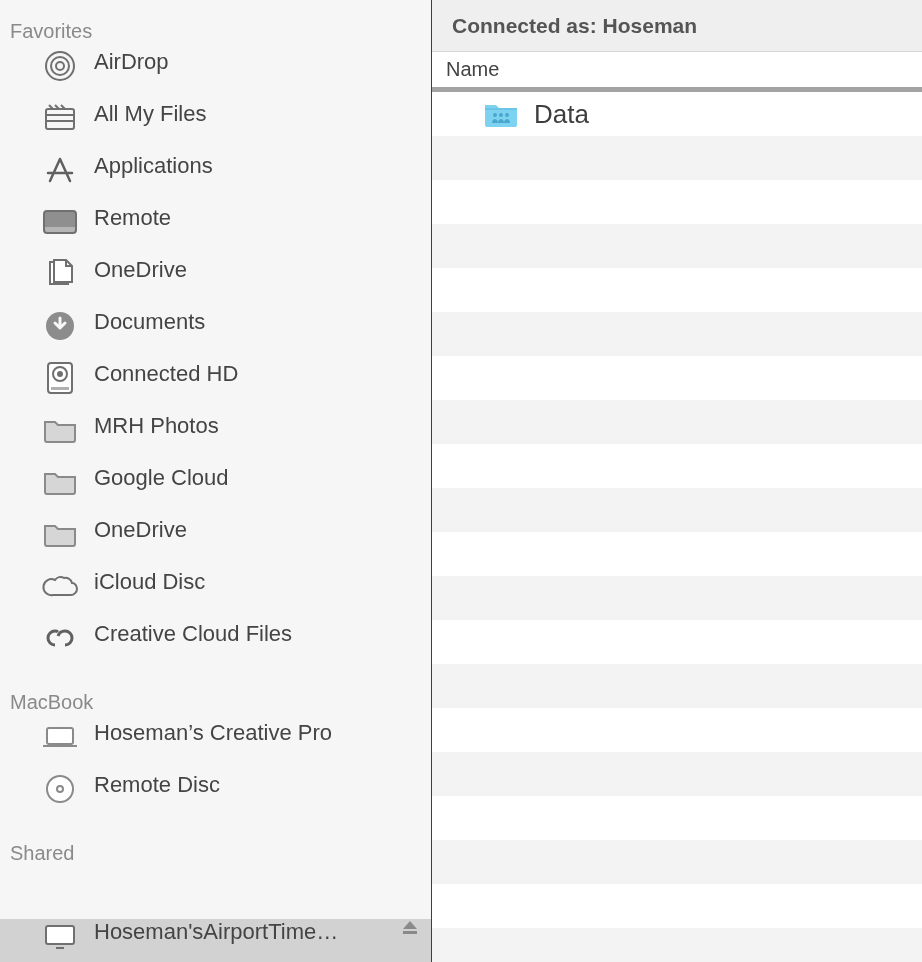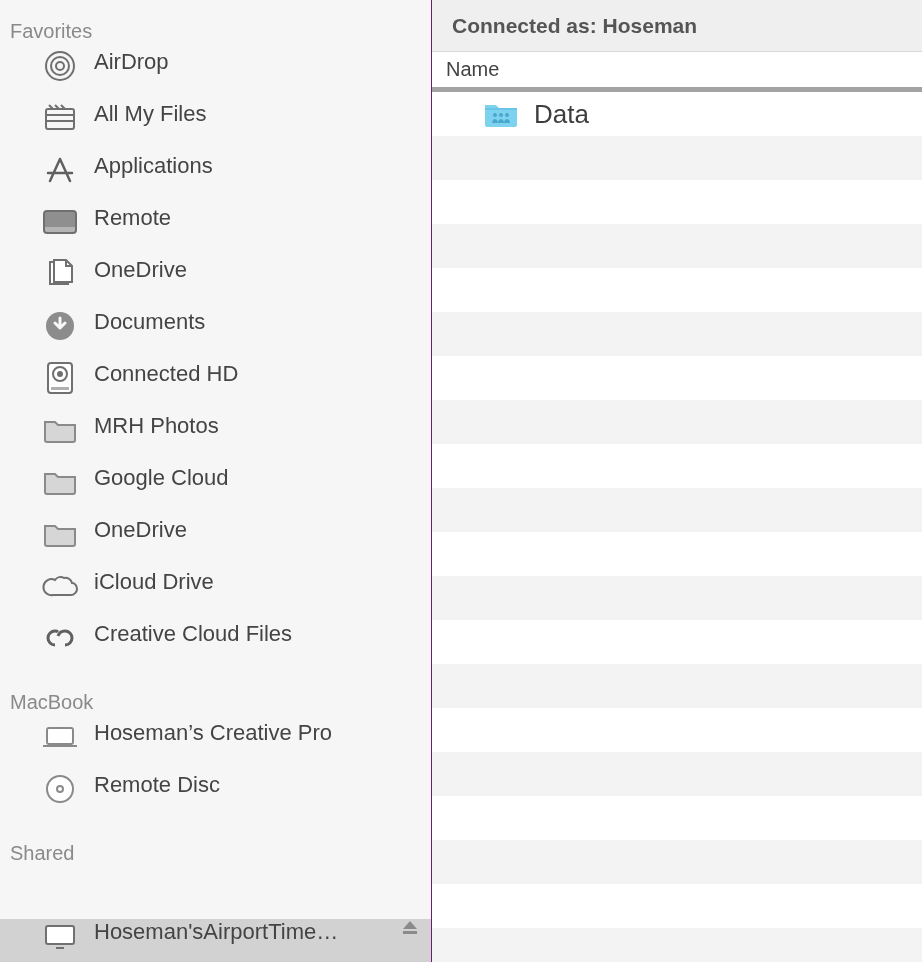--- a/index.html
+++ b/index.html
@@ -215,21 +215,21 @@
     </span>
     <span class="label">OneDrive</span>
   </div>
 
   <div class="sidebar-item">
     <span class="icon">
       <svg width="38" height="26" viewBox="0 0 38 26" fill="none" stroke="#707070" stroke-width="2">
         <path d="M12 22a8 8 0 1 1 2-15c2-3 6-4 9-2 3-1 7 1 8 5 3 0 5 3 5 6s-3 6-6 6H12z"></path>
       </svg>
     </span>
-    <span class="label">iCloud Drive</span>
+    <span class="label">iCloud Disc</span>
   </div>
 
   <div class="sidebar-item">
     <span class="icon">
       <svg width="38" height="26" viewBox="0 0 38 26" fill="none" stroke="#606060" stroke-width="3">
         <path d="M14 20a7 7 0 1 1 0-14c1 0 2 0 3 1"></path>
         <path d="M24 20a7 7 0 1 0 0-14c-3 0-6 2-7 5"></path>
       </svg>
     </span>
     <span class="label">Creative Cloud Files</span>

